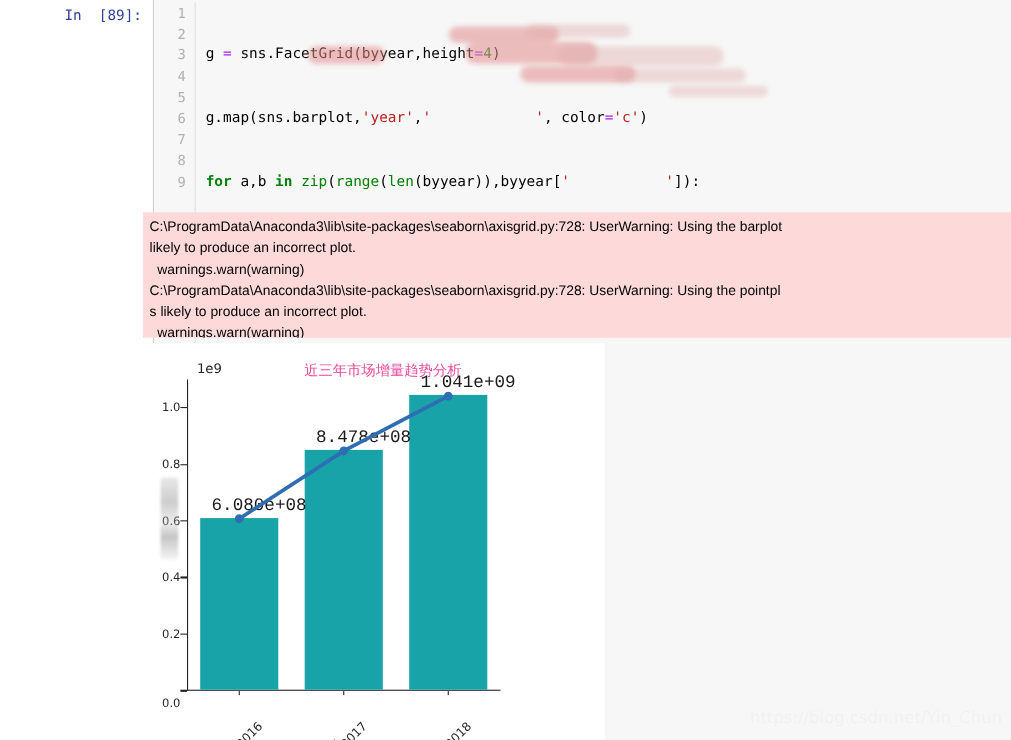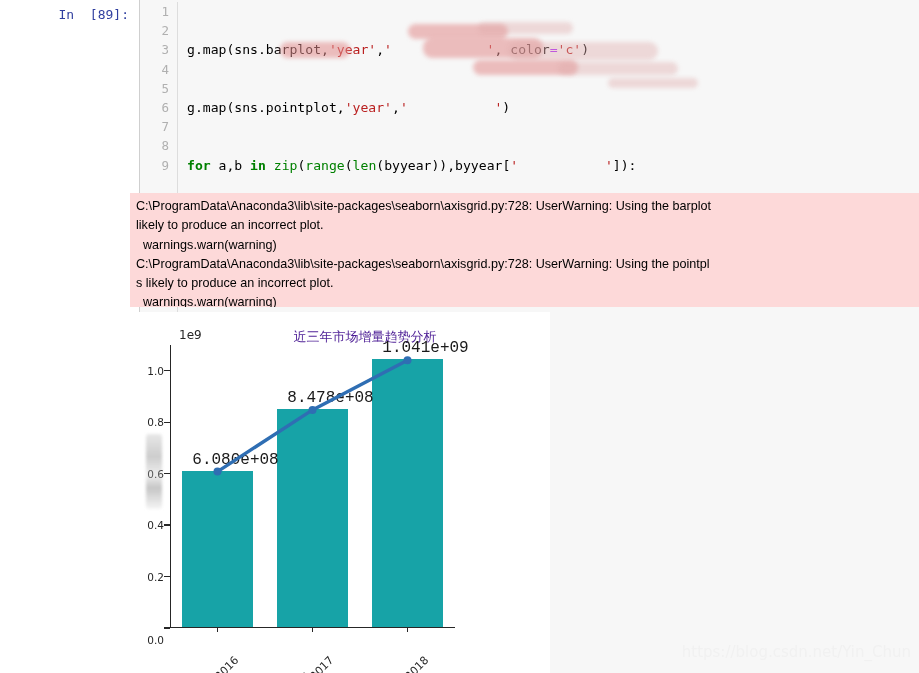--- a/index.html
+++ b/index.html
@@ -117,27 +117,27 @@
   .figure {
     position: absolute;
     left: 130px;
     top: 312px;
     width: 420px;
     height: 361px;
     background: #ffffff;
   }
   .fig-title {
     position: absolute;
-    left: 125px;
+    left: 108px;
     top: 16px;
     width: 220px;
     text-align: center;
     font-family: "DejaVu Sans", sans-serif;
     font-size: 13px;
-    color: #4c1d95;
+    color: #ec4899;
     white-space: nowrap;
   }
   .offset-label {
     position: absolute;
     left: 49px;
     top: 16px;
     font-family: "DejaVu Sans", sans-serif;
     font-size: 12px;
     color: #262626;
   }
@@ -267,22 +267,22 @@
       <div>3</div>
       <div>4</div>
       <div>5</div>
       <div>6</div>
       <div>7</div>
       <div>8</div>
       <div>9</div>
     </div>
 
     <div class="code">
+      <div class="ln"><span>g </span><span class="op">=</span><span> sns.FacetGrid(byyear,height</span><span class="op">=</span><span class="num">4</span><span>)</span></div>
       <div class="ln"><span>g.map(sns.barplot,</span><span class="str">'year'</span><span>,</span><span class="str">'            '</span><span>, color</span><span class="op">=</span><span class="str">'c'</span><span>)</span></div>
-      <div class="ln"><span>g.map(sns.pointplot,</span><span class="str">'year'</span><span>,</span><span class="str">'           '</span><span>)</span></div>
       <div class="ln"><span class="kw">for</span><span> a,b </span><span class="kw">in</span><span> </span><span class="bi">zip</span><span>(</span><span class="bi">range</span><span>(</span><span class="bi">len</span><span>(byyear)),byyear[</span><span class="str">'           '</span><span>]):</span></div>
       <div class="ln"><span>    plt.text(a,b,</span><span class="str">'%.3e'</span><span class="op">%</span><span> b , ha</span><span class="op">=</span><span class="str">'center'</span><span>,va</span><span class="op">=</span><span class="str">'bottom'</span><span>,size</span><span class="op">=</span><span class="num">12</span><span>)</span></div>
       <div class="ln"><span>plt.xlabel(</span><span class="str">'年份'</span><span>)</span></div>
       <div class="ln"><span>plt.title(</span><span class="str">'近三年市场增量趋势分析'</span><span>)</span></div>
       <div class="ln"><span>plt.xticks(rotation</span><span class="op">=</span><span class="num">45</span><span>)</span></div>
       <div class="ln"><span>plt.show()</span></div>
 
       
       <span class="smudge" style="left:230px; top:22px;  width:100px; height:15px;"></span>
       <span class="smudge light" style="left:300px; top:20px;  width:95px;  height:12px;"></span>

